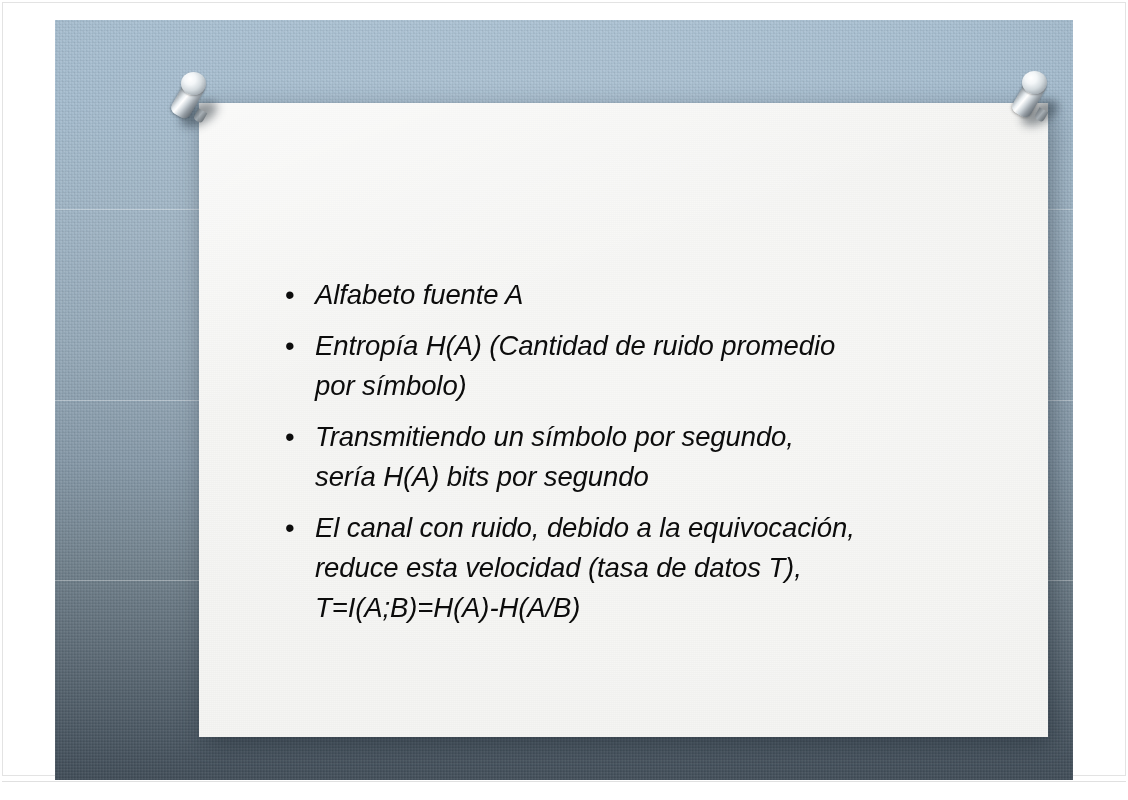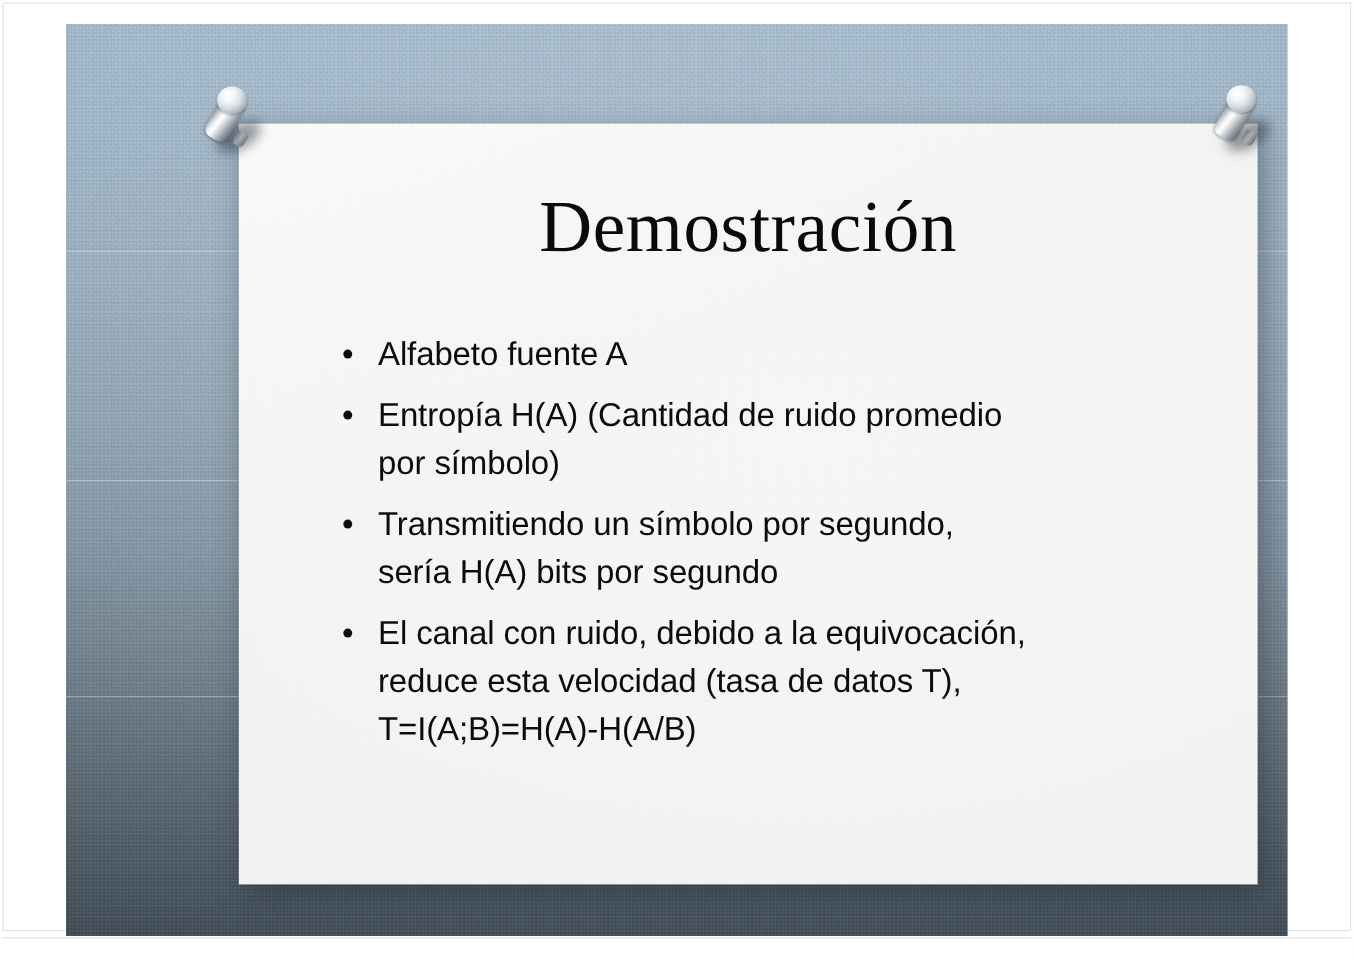--- a/index.html
+++ b/index.html
@@ -189,20 +189,21 @@
     position: absolute;
     left: 3px;
     top: 0;
     font-size: 27.5px;
     line-height: 40px;
     color: #0c0c0c;
   }
   .bullet-text {
     display: block;
     white-space: pre-line;
+    font-style: italic;
   }
 
   
   .pushpin {
     position: absolute;
     width: 56px;
     height: 60px;
     pointer-events: none;
   }
   #pushpin-left  { left: 116px; top: 50px; }
@@ -272,21 +273,20 @@
     <div class="board-seam s3"></div>
     <div id="board-vignette"></div>
 
     <div id="paper-shadow"></div>
 
     <div id="paper">
       <div id="paper-texture"></div>
       <div id="paper-sheen"></div>
 
       <div id="slide-content">
-        <div id="slide-title">Demostración</div>
 
         <ul id="bullet-list">
           <li class="bullet-item">
             <span class="bullet-marker">•</span>
             <span class="bullet-text">Alfabeto fuente A</span>
           </li>
           <li class="bullet-item">
             <span class="bullet-marker">•</span>
             <span class="bullet-text">Entropía H(A) (Cantidad de ruido promedio
 por símbolo)</span>

